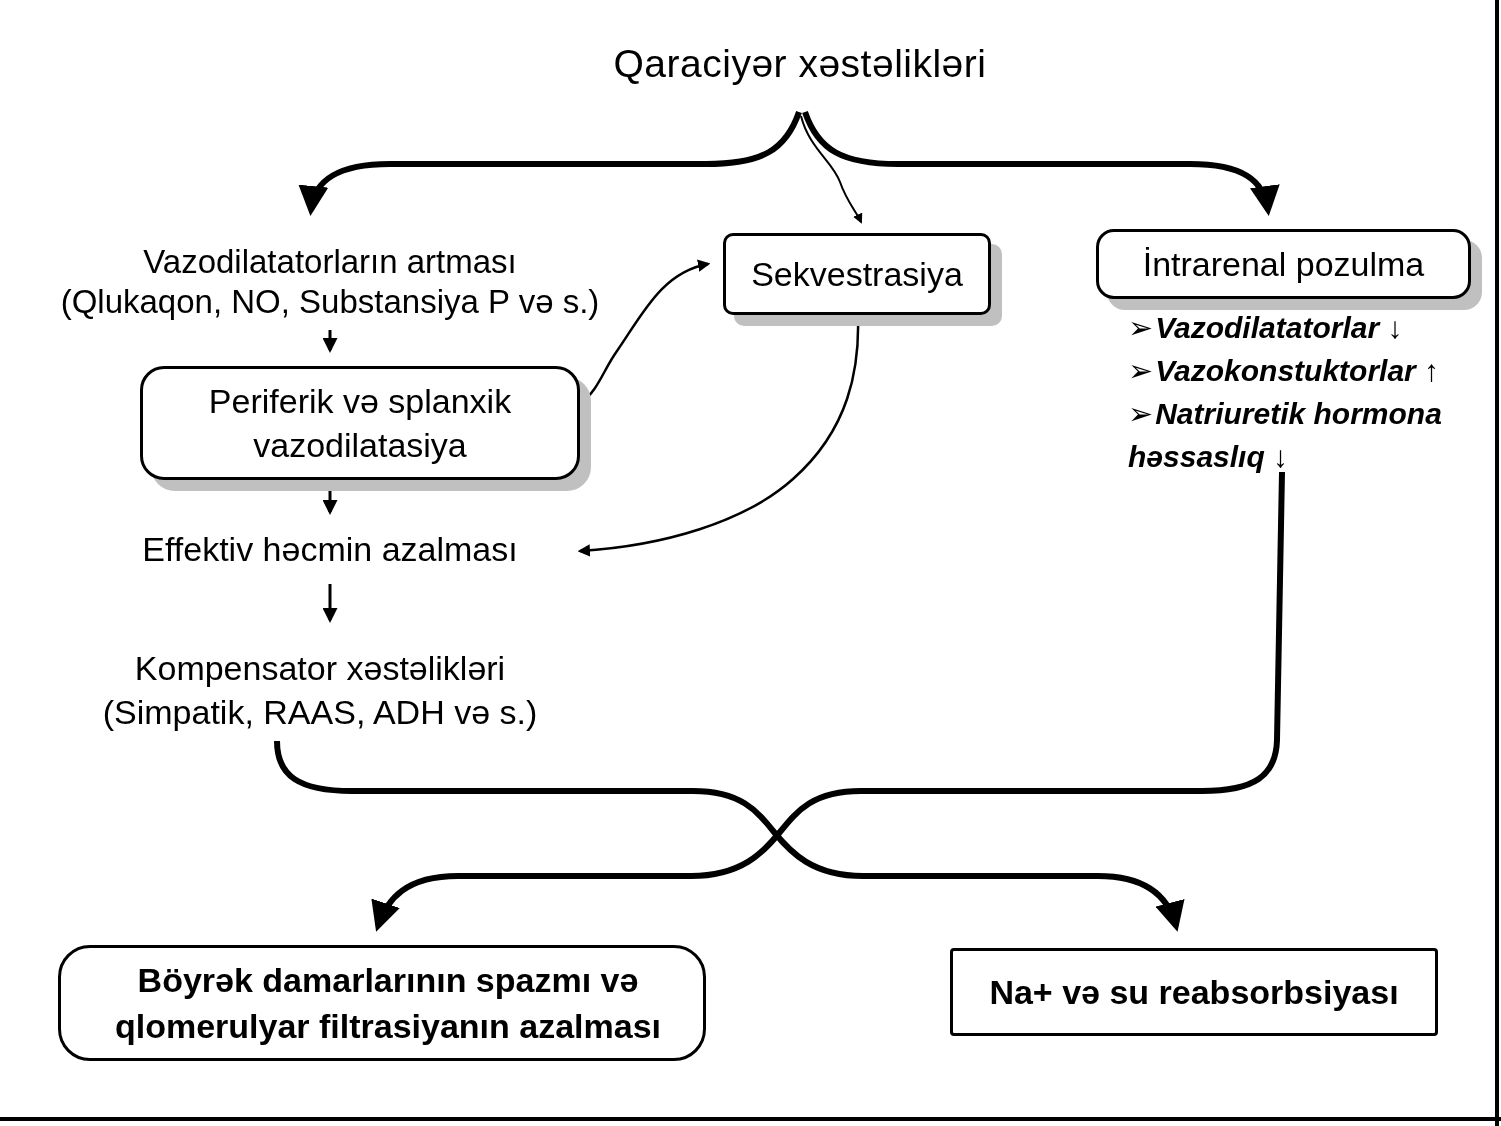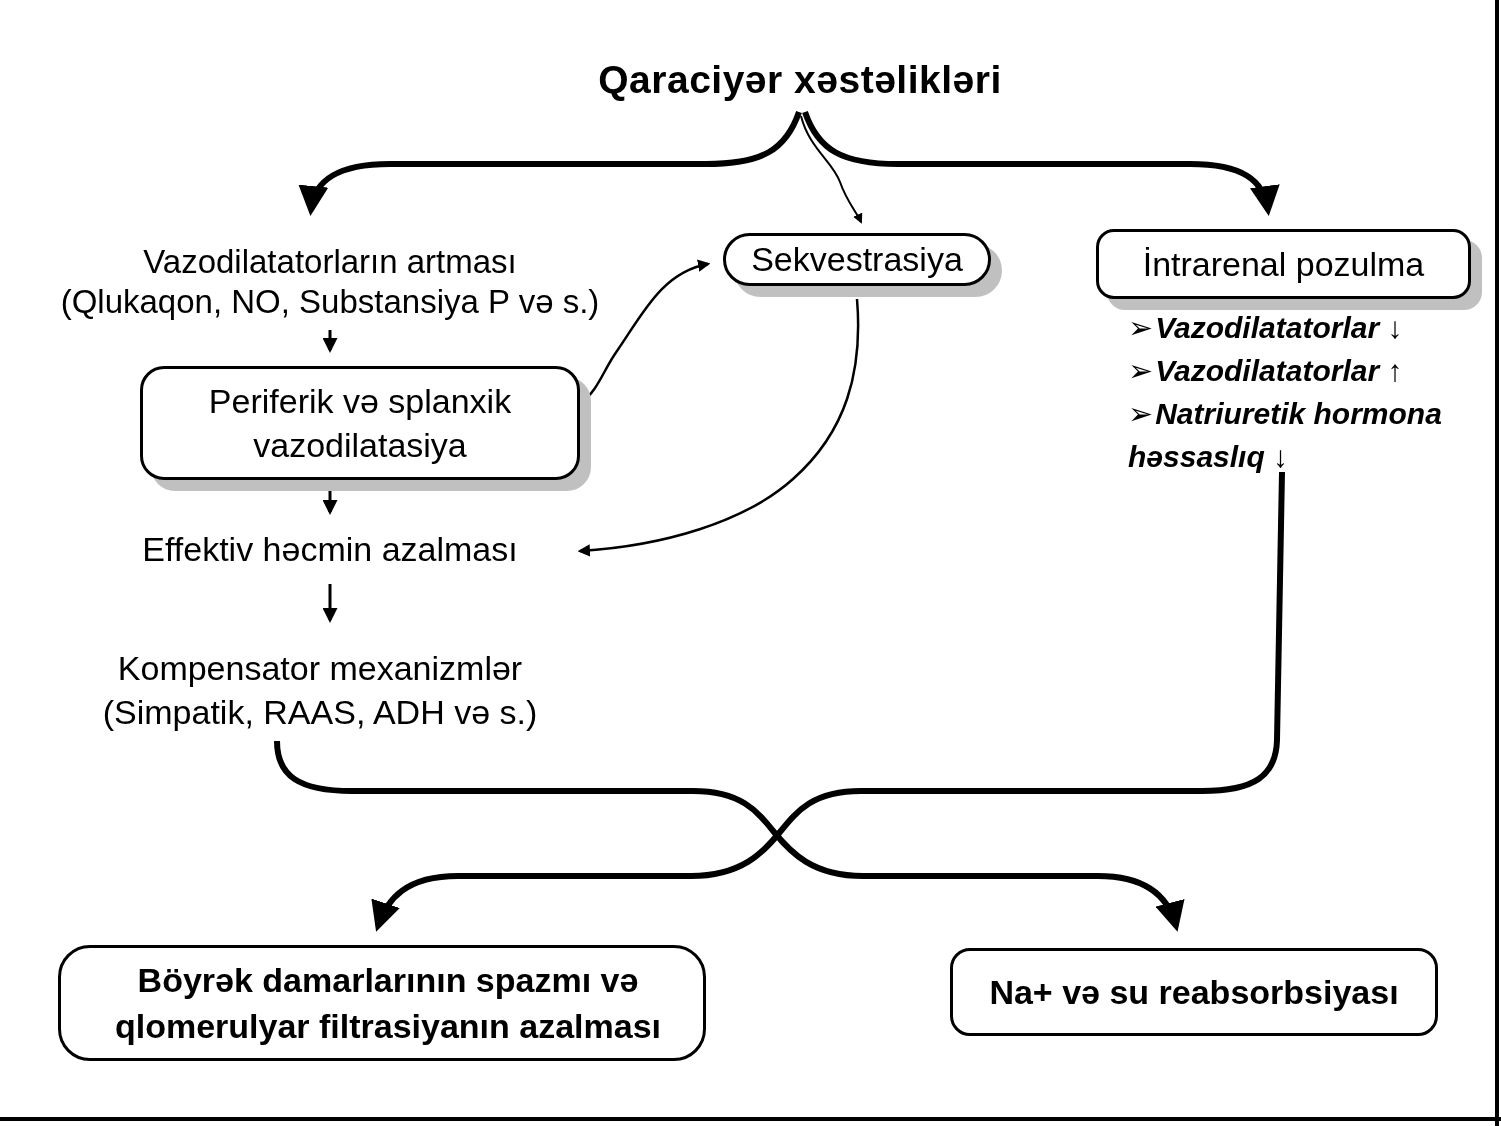--- a/index.html
+++ b/index.html
@@ -5,38 +5,38 @@
   html,body{margin:0;padding:0;}
   body{
     width:1501px;height:1126px;background:#ffffff;color:#000;
     font-family:"Liberation Sans","DejaVu Sans",sans-serif;
   }
   .stage{position:relative;width:1501px;height:1126px;overflow:hidden;background:#ffffff;}
   svg.arrows{position:absolute;left:0;top:0;width:1501px;height:1126px;}
   svg.arrows path{fill:none;stroke:#000;}
 
   .t{position:absolute;text-align:center;}
-  .title{left:420px;top:58px;width:760px;font-size:39px;font-weight:bold;letter-spacing:0.5px;}
+  .title{left:420px;top:42px;width:760px;font-size:39px;font-weight:normal;letter-spacing:0.5px;}
 
   .node-2line{line-height:40px;font-size:33px;}
   .vaz{left:30px;top:242px;width:600px;}
   .eff{left:55px;top:530px;width:550px;font-size:34px;}
   .komp{left:25px;top:646px;width:590px;line-height:44px;font-size:34px;}
 
   .box{
     position:absolute;background:#ffffff;border:3px solid #000;
     display:flex;flex-direction:column;justify-content:center;align-items:center;
     text-align:center;box-sizing:border-box;
   }
   .shadow{box-shadow:11px 11px 0 0 #c0c0c0;}
   .perif{left:140px;top:366px;width:440px;height:114px;border-radius:24px;font-size:34px;line-height:44px;}
-  .sekv{left:723px;top:233px;width:268px;height:53px;border-radius:30px;font-size:34px;}
+  .sekv{left:723px;top:233px;width:268px;height:82px;border-radius:10px;font-size:34px;}
   .intra{left:1096px;top:229px;width:375px;height:70px;border-radius:18px;font-size:34px;}
   .boyrek{left:58px;top:945px;width:648px;height:116px;border-radius:32px;font-size:34px;font-weight:bold;line-height:46px;padding-left:12px;}
-  .nasu{left:950px;top:948px;width:488px;height:88px;border-radius:20px;font-size:34px;font-weight:bold;}
+  .nasu{left:950px;top:948px;width:488px;height:88px;border-radius:4px;font-size:34px;font-weight:bold;}
 
   .blist{
     position:absolute;left:1100px;top:306px;width:372px;
     font-size:30px;font-weight:bold;font-style:italic;line-height:43px;text-align:left;margin-left:28px;
   }
   .blist .bullet{font-style:normal;font-weight:normal;margin-right:2px;}
   .blist .item{display:inline;}
 
   .border-bottom{position:absolute;left:0;top:1117px;width:1501px;height:4px;background:#000;}
   .border-right{position:absolute;left:1495px;top:0;width:4px;height:1126px;background:#000;}
@@ -80,28 +80,28 @@
   <div class="box shadow sekv">
     <div>Sekvestrasiya</div>
   </div>
 
   <div class="box shadow intra">
     <div>İntrarenal pozulma</div>
   </div>
 
   <div class="blist">
     <div><span class="bullet">➢</span><span class="item">Vazodilatatorlar ↓</span></div>
-    <div><span class="bullet">➢</span><span class="item">Vazodilatatorlar ↑</span></div>
+    <div><span class="bullet">➢</span><span class="item">Vazokonstuktorlar ↑</span></div>
     <div><span class="bullet">➢</span><span class="item">Natriuretik hormona həssaslıq ↓</span></div>
   </div>
 
   <div class="t eff">Effektiv həcmin azalması</div>
 
   <div class="t komp">
-    <div>Kompensator mexanizmlər</div>
+    <div>Kompensator xəstəlikləri</div>
     <div>(Simpatik, RAAS, ADH və s.)</div>
   </div>
 
   <div class="box boyrek">
     <div>Böyrək damarlarının spazmı və</div>
     <div>qlomerulyar filtrasiyanın azalması</div>
   </div>
 
   <div class="box nasu">
     <div>Na+ və su reabsorbsiyası</div>

